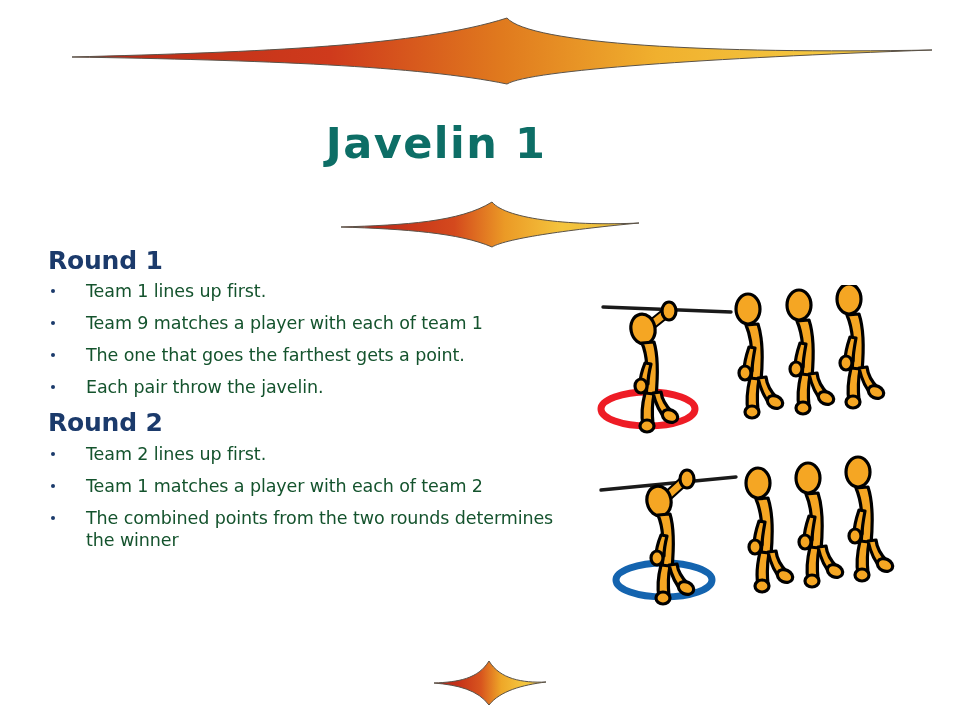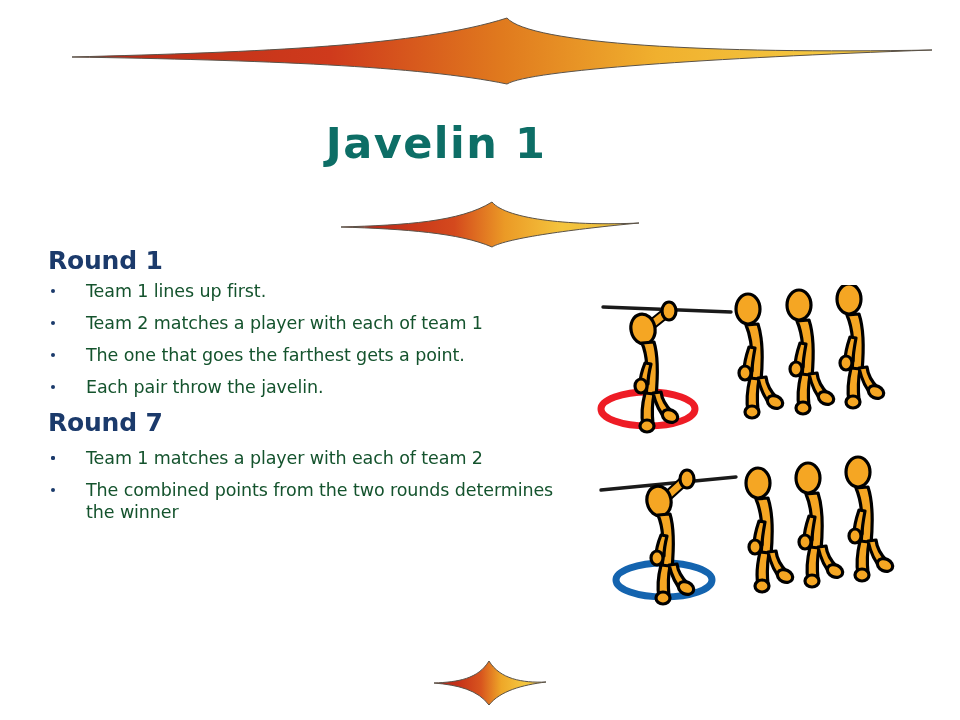--- a/index.html
+++ b/index.html
@@ -122,36 +122,37 @@
   <div id="body-text">
 
     <div class="round-heading">Round 1</div>
     <ul class="bullets">
       <li>
         <span class="dot"></span>
         <span>Team 1 lines up first.</span>
       </li>
       <li>
         <span class="dot"></span>
-        <span>Team 2 matches a player with each of team 1</span>
+        <span>Team 9 matches a player with each of team 1</span>
       </li>
       <li>
         <span class="dot"></span>
         <span>The one that goes the farthest gets a point.</span>
       </li>
       <li>
         <span class="dot"></span>
         <span>Each pair throw the javelin.</span>
       </li>
     </ul>
 
-    <div class="round-heading second">Round 7</div>
+    <div class="round-heading second">Round 2</div>
     <ul class="bullets">
       <li>
         <span class="dot"></span>
+        <span>Team 2 lines up first.</span>
       </li>
       <li>
         <span class="dot"></span>
         <span>Team 1 matches a player with each of team 2</span>
       </li>
       <li>
         <span class="dot"></span>
         <span>The combined points from the two rounds determines the winner</span>
       </li>
     </ul>

